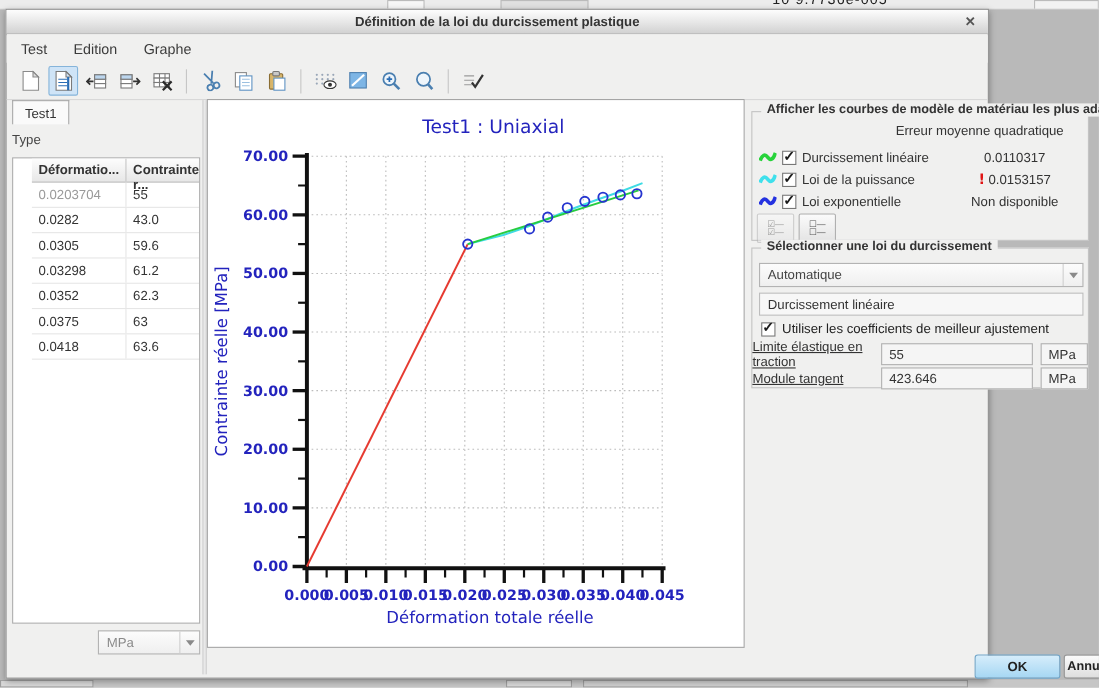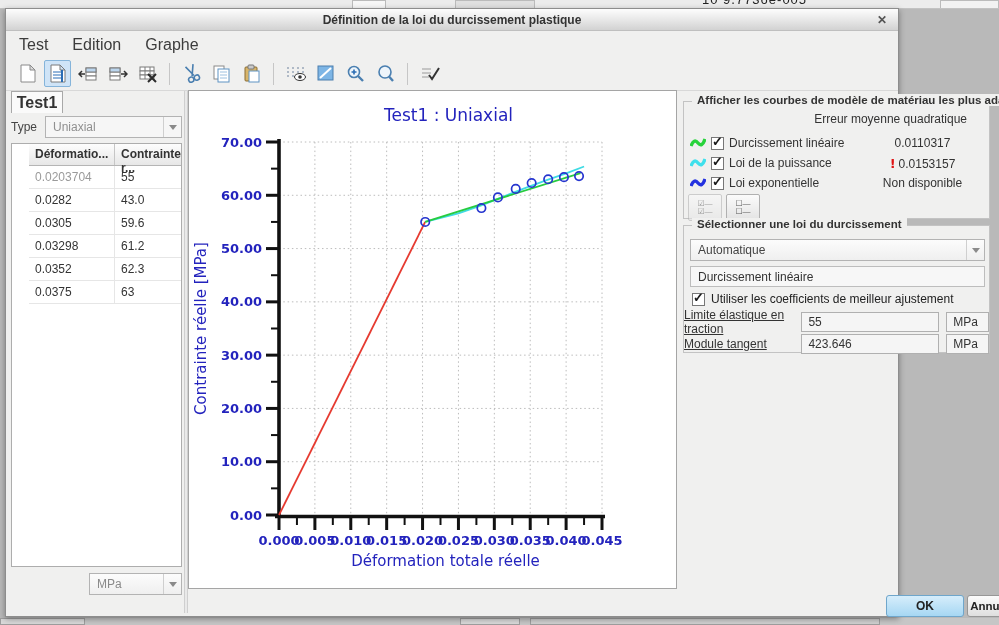--- a/index.html
+++ b/index.html
@@ -19,33 +19,33 @@
   .dialog { position:absolute; left:5px; top:8px; width:894px; height:609px; background:#f0f0ef;
             border:1px solid #8d8d8d; box-shadow:0 2px 6px rgba(0,0,0,.35); }
   .titlebar { position:absolute; left:0; top:0; right:0; height:22px;
               background:linear-gradient(#fdfdfd,#e6e6e6 55%,#d2d2d2); border-bottom:1px solid #bfbfbf;
               display:flex; align-items:center; justify-content:center; }
   .titlebar .title { font-size:12px; font-weight:bold; color:#333; }
   .titlebar .close { position:absolute; right:8px; top:3px; width:16px; height:16px; display:flex;
               align-items:center; justify-content:center; font-size:12px; font-weight:bold; color:#555; cursor:pointer; }
   .menubar { position:absolute; left:0; top:23px; right:0; height:25px; display:flex; align-items:center;
              padding-left:13px; gap:24px; background:#f0f0ef; }
-  .menubar .menu { font-size:16px; color:#3c3c3c; }
+  .menubar .menu { font-size:13px; color:#3c3c3c; }
   .toolbar { position:absolute; left:0; top:48px; right:0; height:34px; display:flex; align-items:center;
              padding-left:8px; gap:3px; border-bottom:1px solid #d8d8d8; }
   .tbtn { width:27px; height:27px; display:flex; align-items:center; justify-content:center;
           border:1px solid transparent; border-radius:2px; background:transparent; }
   .tbtn.pressed { background:#cfe4f7; border-color:#85b4da; }
   .tsep { width:1px; height:22px; background:#c6c6c6; margin:0 5px; }
 
   
   .left-panel { position:absolute; left:3px; top:82px; width:175px; height:522px; }
   .tab { position:absolute; left:2px; top:0; width:52px; height:22px; background:#fafafa;
          border:1px solid #a8a8a8; border-bottom:none; display:flex; align-items:center; justify-content:center;
-         font-size:16px; font-weight:bold; color:#333; }
+         font-size:12px; font-weight:normal; color:#333; }
   .type-row { position:absolute; left:2px; top:24px; width:171px; height:24px; display:flex; align-items:center; }
   .type-row .lbl { font-size:12px; color:#444; width:34px; }
   .combo { position:relative; height:22px; border:1px solid #b3b3b3; background:linear-gradient(#fcfcfc,#efefef);
            display:flex; align-items:center; padding-left:7px; font-size:12px; color:#444; }
   .combo.disabled { color:#909090; background:#f6f6f6; }
   .combo .arrowbox { position:absolute; right:0; top:0; bottom:0; width:18px; border-left:1px solid #cfcfcf;
            display:flex; align-items:center; justify-content:center; }
   .arrow-down { width:0; height:0; border-left:4px solid transparent; border-right:4px solid transparent;
            border-top:5px solid #8a8a8a; }
   .dtable { position:absolute; left:2px; top:52px; width:171px; height:424px; background:#fff;
@@ -263,26 +263,20 @@
           </g>
           <path d="M10 10 l3 4 l7 -11" stroke="#333" stroke-width="2" fill="none"></path>
         </svg>
       </div>
     </div>
 
   <div class="left-panel">
     <div class="tab">Test1</div>
     <div class="type-row">
       <span class="lbl">Type</span>
-      <div class="combo disabled" style="flex:1">
-        <span>Uniaxial</span>
-        <span class="arrowbox">
-            <span class="arrow-down"></span>
-          </span>
-      </div>
     </div>
     <div class="dtable">
       <div class="hrow">
         <div class="hcell">Déformatio...</div>
         <div class="hcell">Contrainte r...</div>
       </div>
       <div id="table-body">
           <div class="drow">
             <div class="dcell gray">0.0203704</div>
             <div class="dcell">55</div>
@@ -299,20 +293,24 @@
             <div class="dcell">0.03298</div>
             <div class="dcell">61.2</div>
           </div>
           <div class="drow">
             <div class="dcell">0.0352</div>
             <div class="dcell">62.3</div>
           </div>
           <div class="drow">
             <div class="dcell">0.0375</div>
             <div class="dcell">63</div>
+          </div>
+          <div class="drow">
+            <div class="dcell">0.0418</div>
+            <div class="dcell">63.6</div>
           </div>
         </div>
     </div>
     <div class="unit-row">
       <div class="combo" style="width:93px;color:#8a8a8a">
         <span>MPa</span>
         <span class="arrowbox">
             <span class="arrow-down"></span>
           </span>
       </div>

